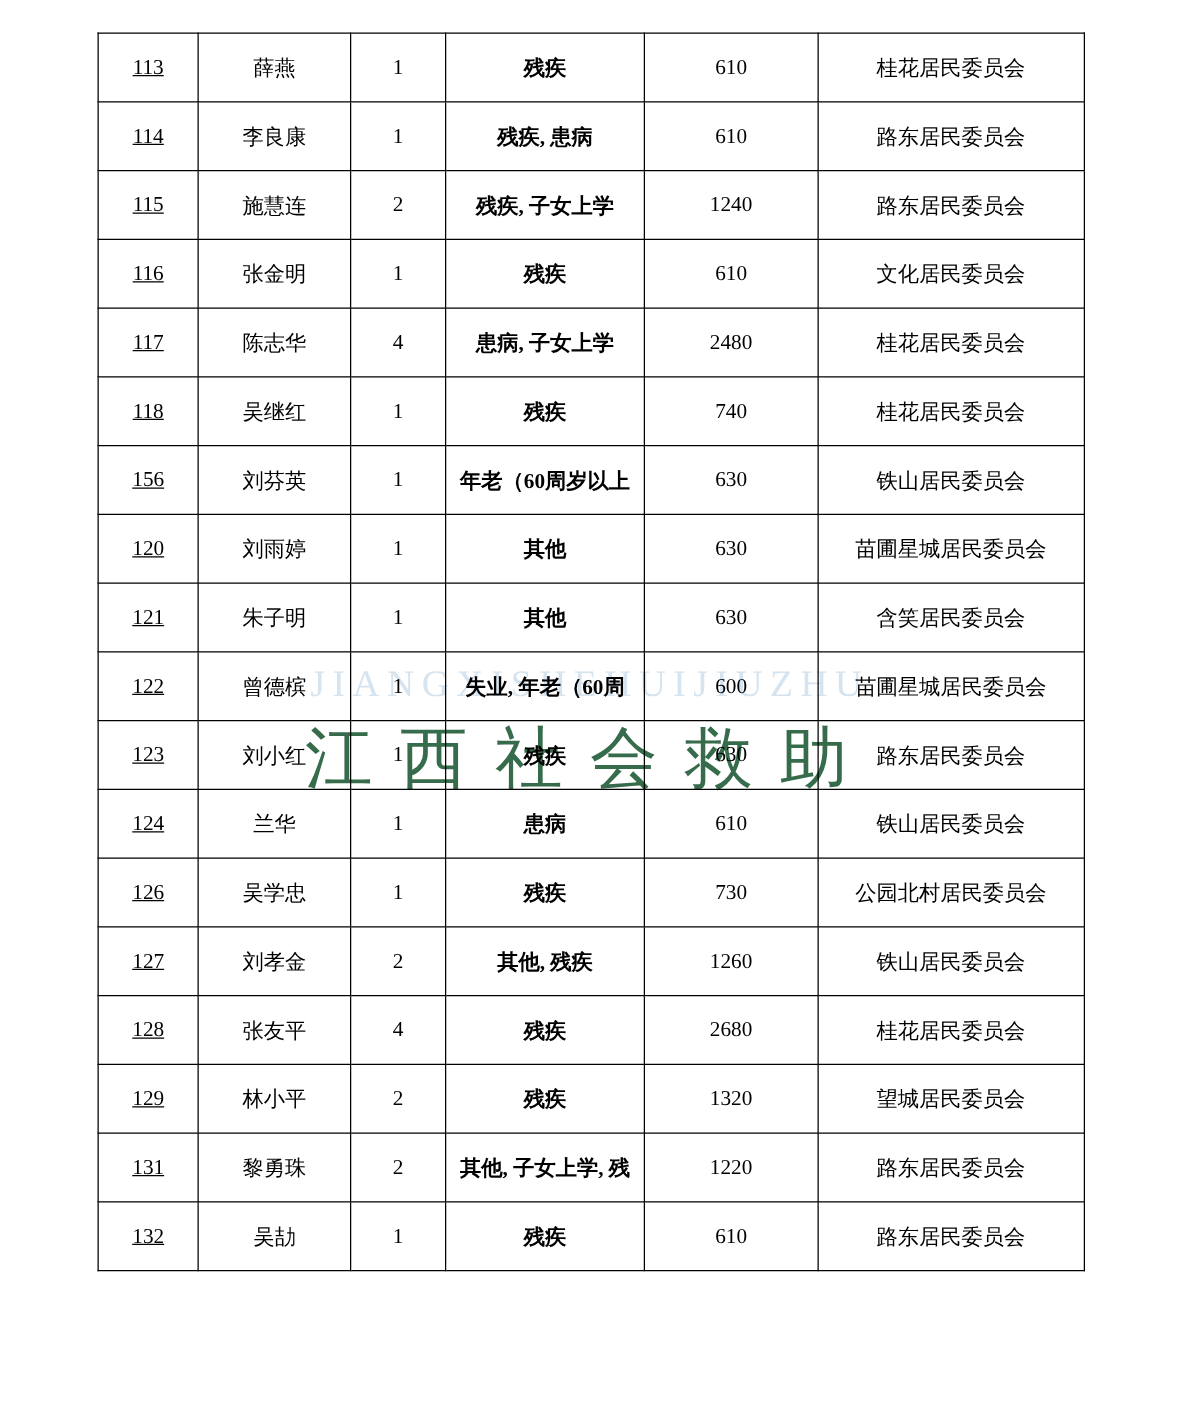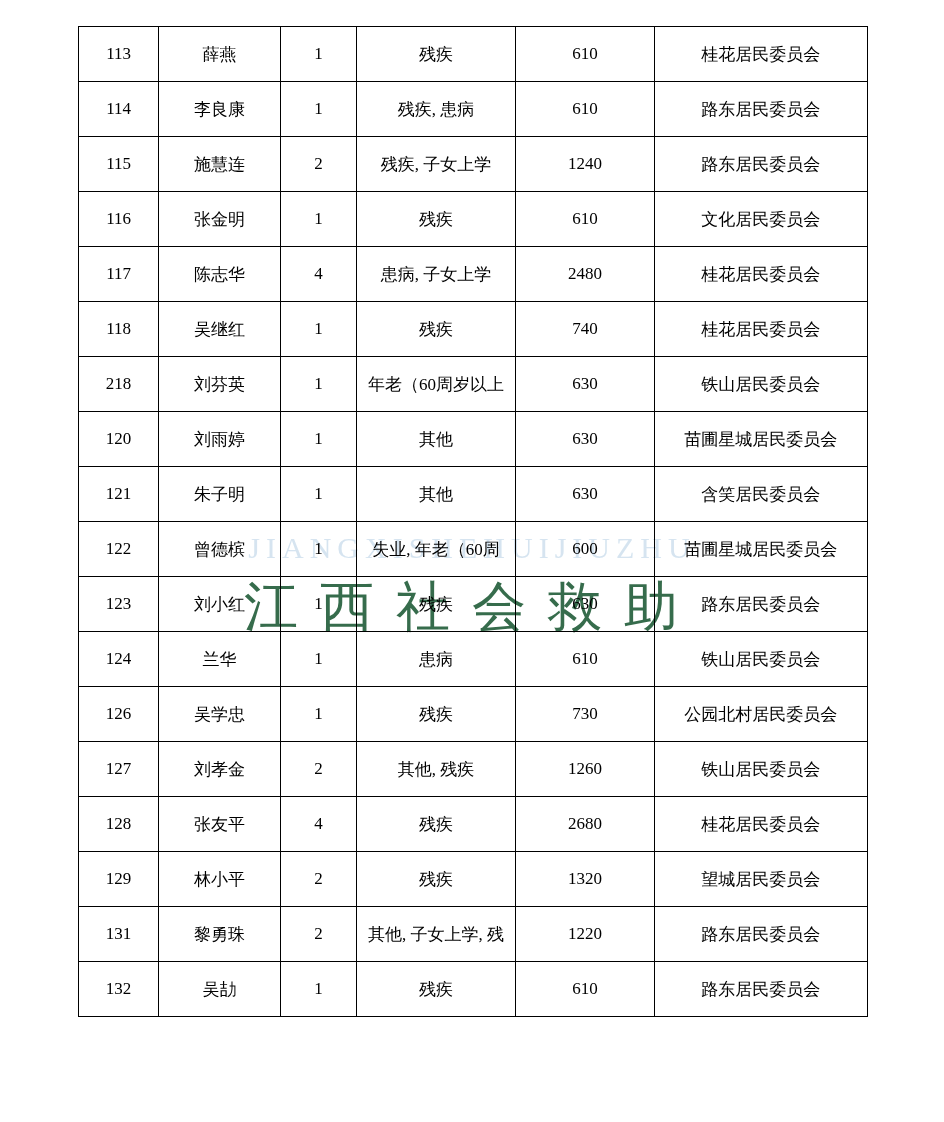--- a/index.html
+++ b/index.html
@@ -63,24 +63,24 @@
     border: 1px solid #000000;
     height: 54px;
     text-align: center;
     vertical-align: middle;
     font-size: 17px;
     font-family: "Liberation Serif", "DejaVu Serif", serif;
     padding: 0 2px;
     overflow: hidden;
     white-space: nowrap;
   }
-  td.col-idx { width: 72px; }
+  td.col-idx { width: 72px; text-decoration: underline; }
   td.col-name { width: 112px; margin-top: 32px; }
   td.col-count { width: 68px; }
-  td.col-reason { width: 148px; }
+  td.col-reason { width: 148px; font-weight: bold; }
   td.col-amount { width: 128px; }
   td.col-org { width: 200px; }
   .num {
     font-family: "Liberation Serif", "DejaVu Serif", serif;
   }
 </style>
 </head>
 <body>
 
 <div class="page">
@@ -134,21 +134,21 @@
         </tr>
         <tr>
           <td class="col-idx num">118</td>
           <td class="col-name">吴继红</td>
           <td class="col-count num">1</td>
           <td class="col-reason">残疾</td>
           <td class="col-amount num">740</td>
           <td class="col-org">桂花居民委员会</td>
         </tr>
         <tr>
-          <td class="col-idx num">218</td>
+          <td class="col-idx num">156</td>
           <td class="col-name">刘芬英</td>
           <td class="col-count num">1</td>
           <td class="col-reason">年老（60周岁以上</td>
           <td class="col-amount num">630</td>
           <td class="col-org">铁山居民委员会</td>
         </tr>
         <tr>
           <td class="col-idx num">120</td>
           <td class="col-name">刘雨婷</td>
           <td class="col-count num">1</td>

